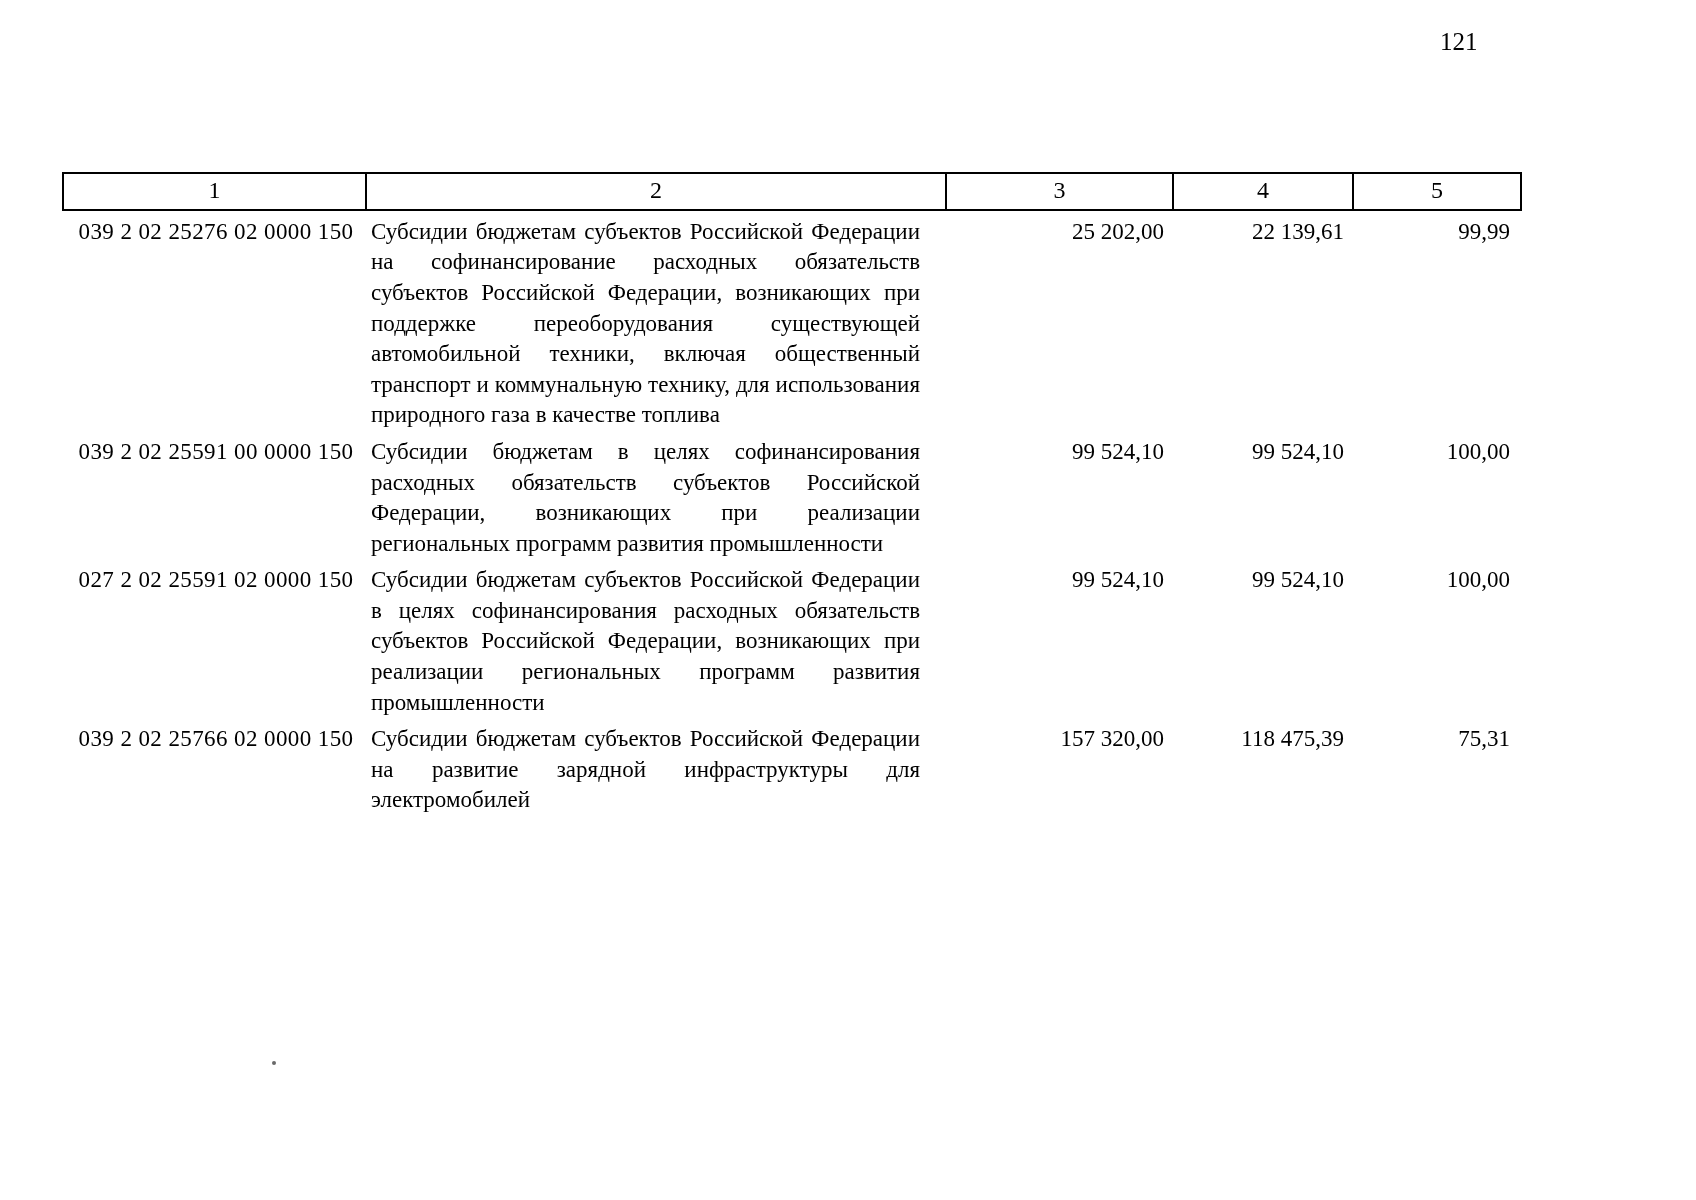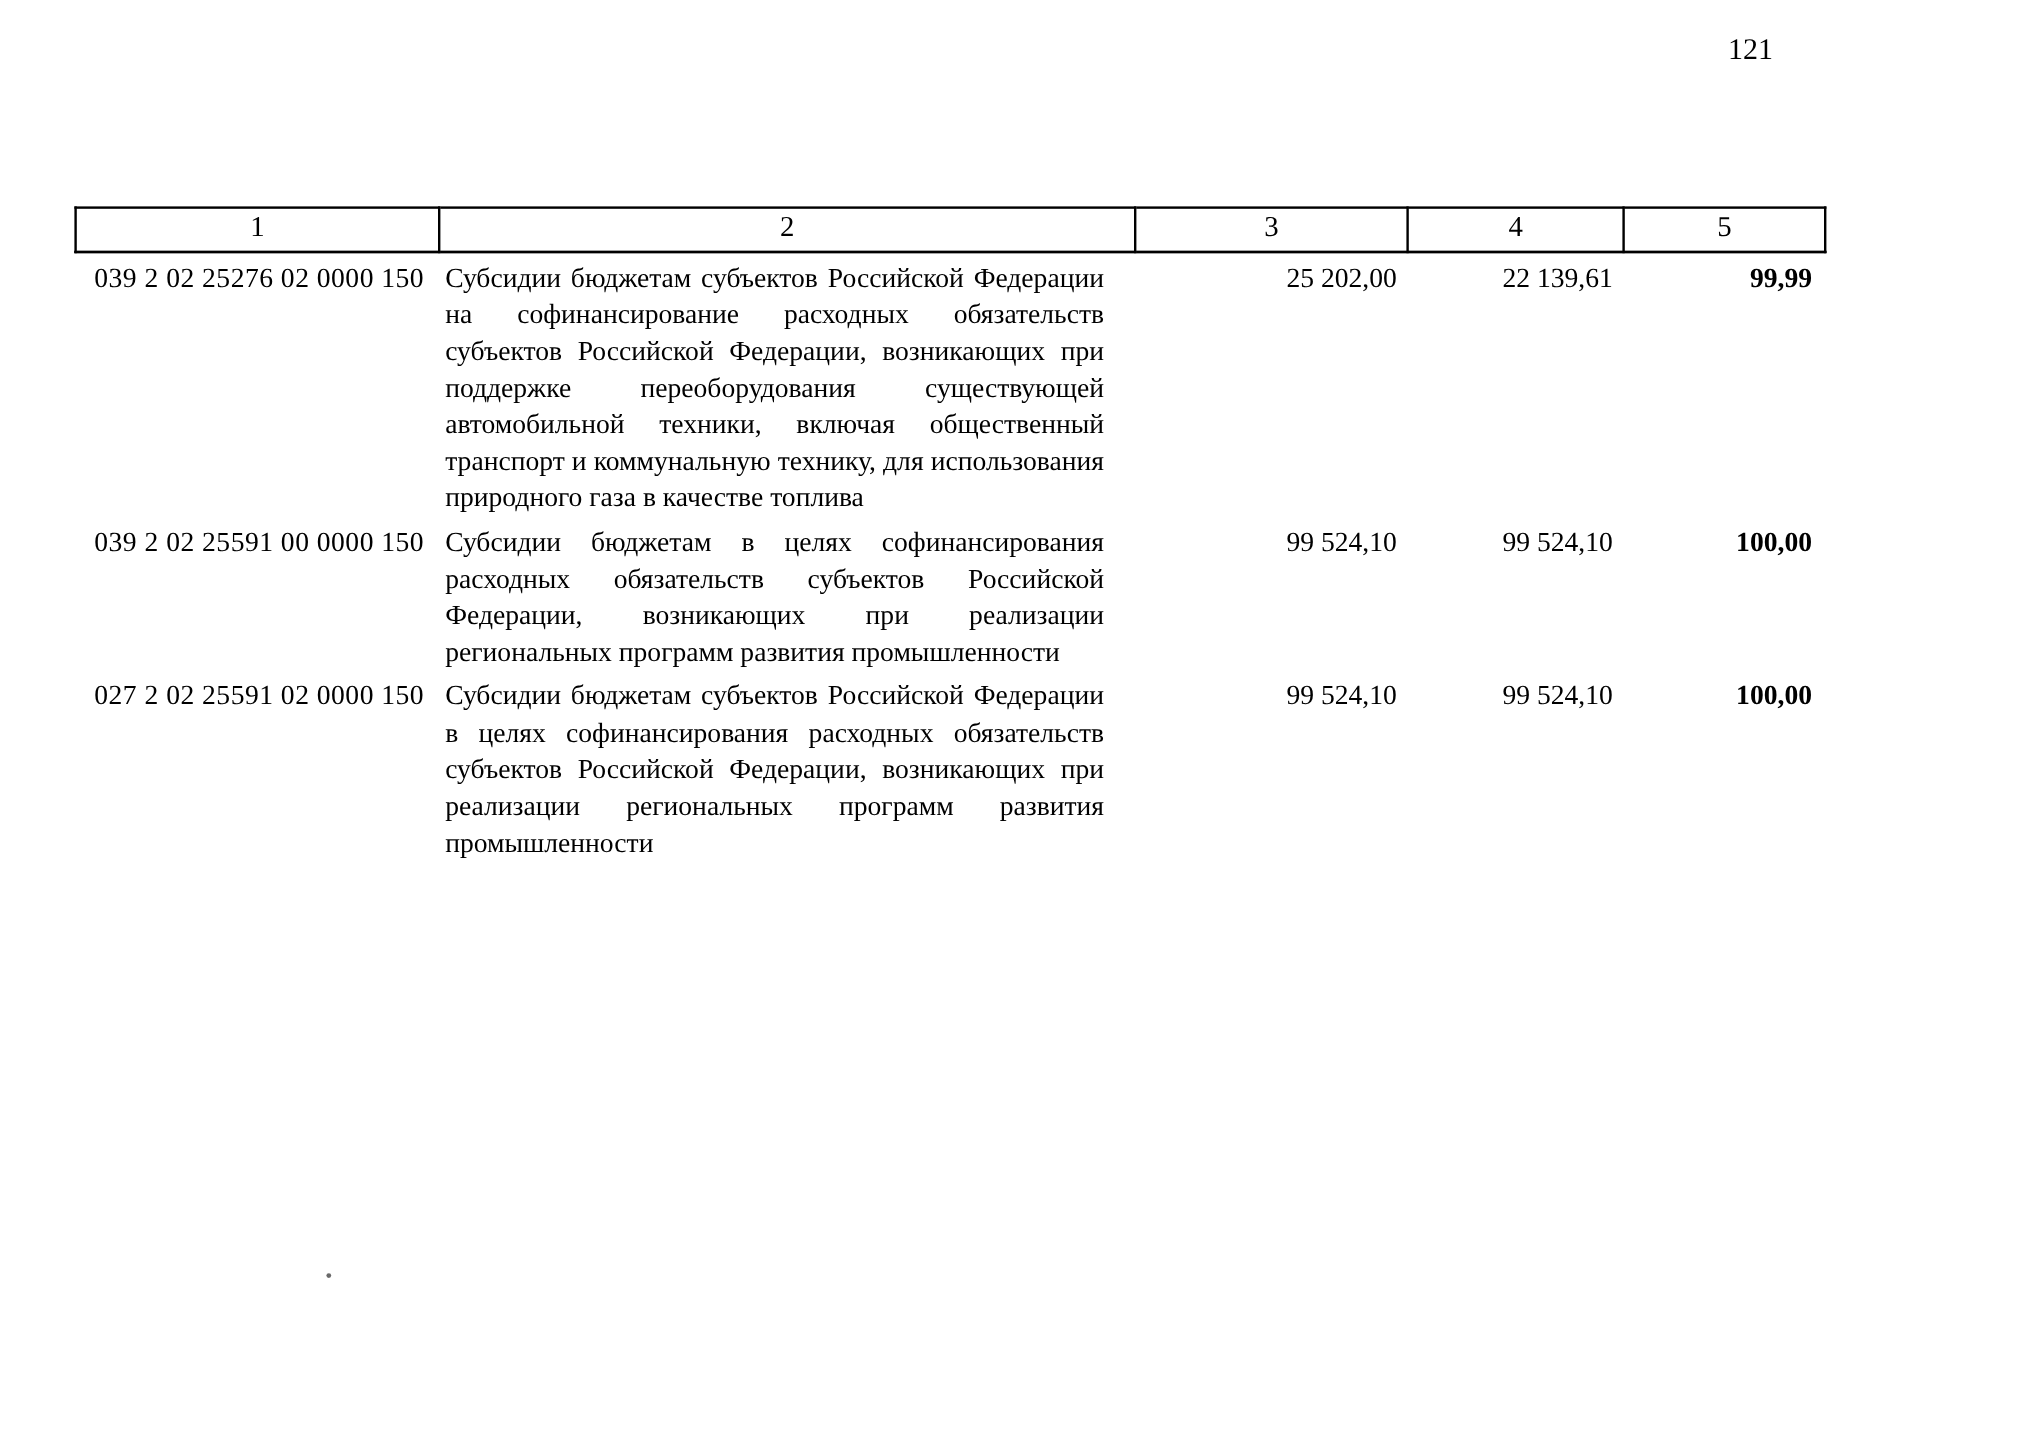--- a/index.html
+++ b/index.html
@@ -52,21 +52,20 @@
     padding-left: 5px;
     padding-right: 26px;
   }
   td.num {
     text-align: right;
     padding-right: 9px;
     white-space: nowrap;
   }
   td.pct {
     padding-right: 11px;
-    font-weight: bold;
   }
   .scan-dot {
     position: absolute;
     left: 272px;
     top: 1061px;
     width: 4px;
     height: 4px;
     border-radius: 50%;
     background: #444444;
     opacity: 0.8;
@@ -111,18 +110,25 @@
         <td class="num">99 524,10</td>
         <td class="num pct">100,00</td>
       </tr>
       <tr>
         <td class="code">027 2 02 25591 02 0000 150</td>
         <td class="desc">Субсидии бюджетам субъектов Российской Федерации в целях софинансирования расходных обязательств субъектов Российской Федерации, возникающих при реализации региональных программ развития промышленности</td>
         <td class="num">99 524,10</td>
         <td class="num">99 524,10</td>
         <td class="num pct">100,00</td>
       </tr>
+      <tr>
+        <td class="code">039 2 02 25766 02 0000 150</td>
+        <td class="desc">Субсидии бюджетам субъектов Российской Федерации на развитие зарядной инфраструктуры для электромобилей</td>
+        <td class="num">157 320,00</td>
+        <td class="num">118 475,39</td>
+        <td class="num pct">75,31</td>
+      </tr>
     </tbody>
   </table>
 
   <div class="scan-dot"></div>
 
 </div>
 
 </body></html>

